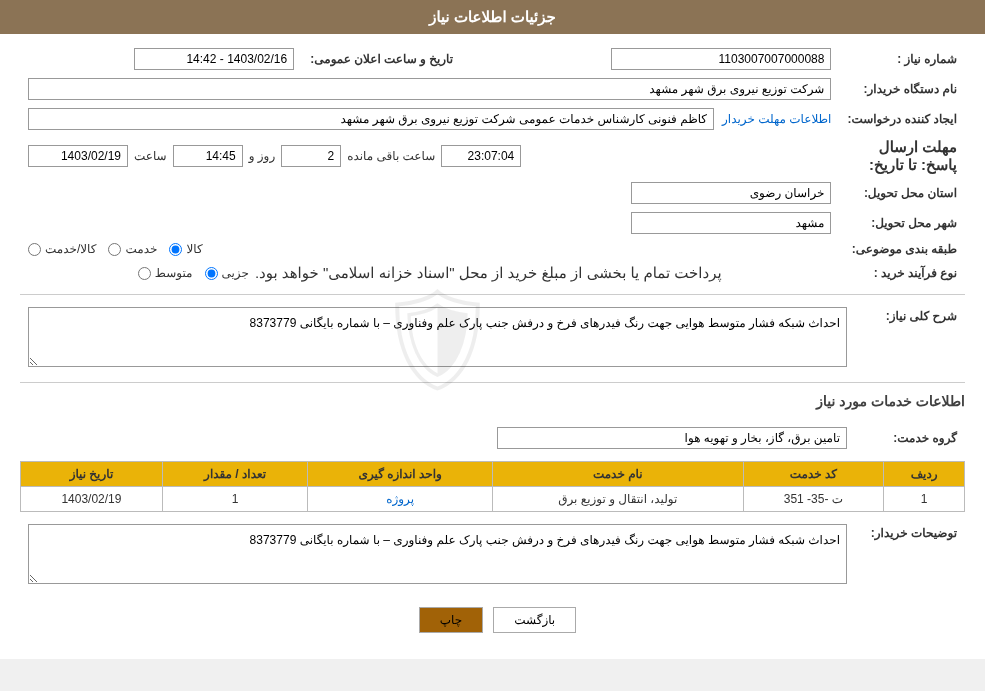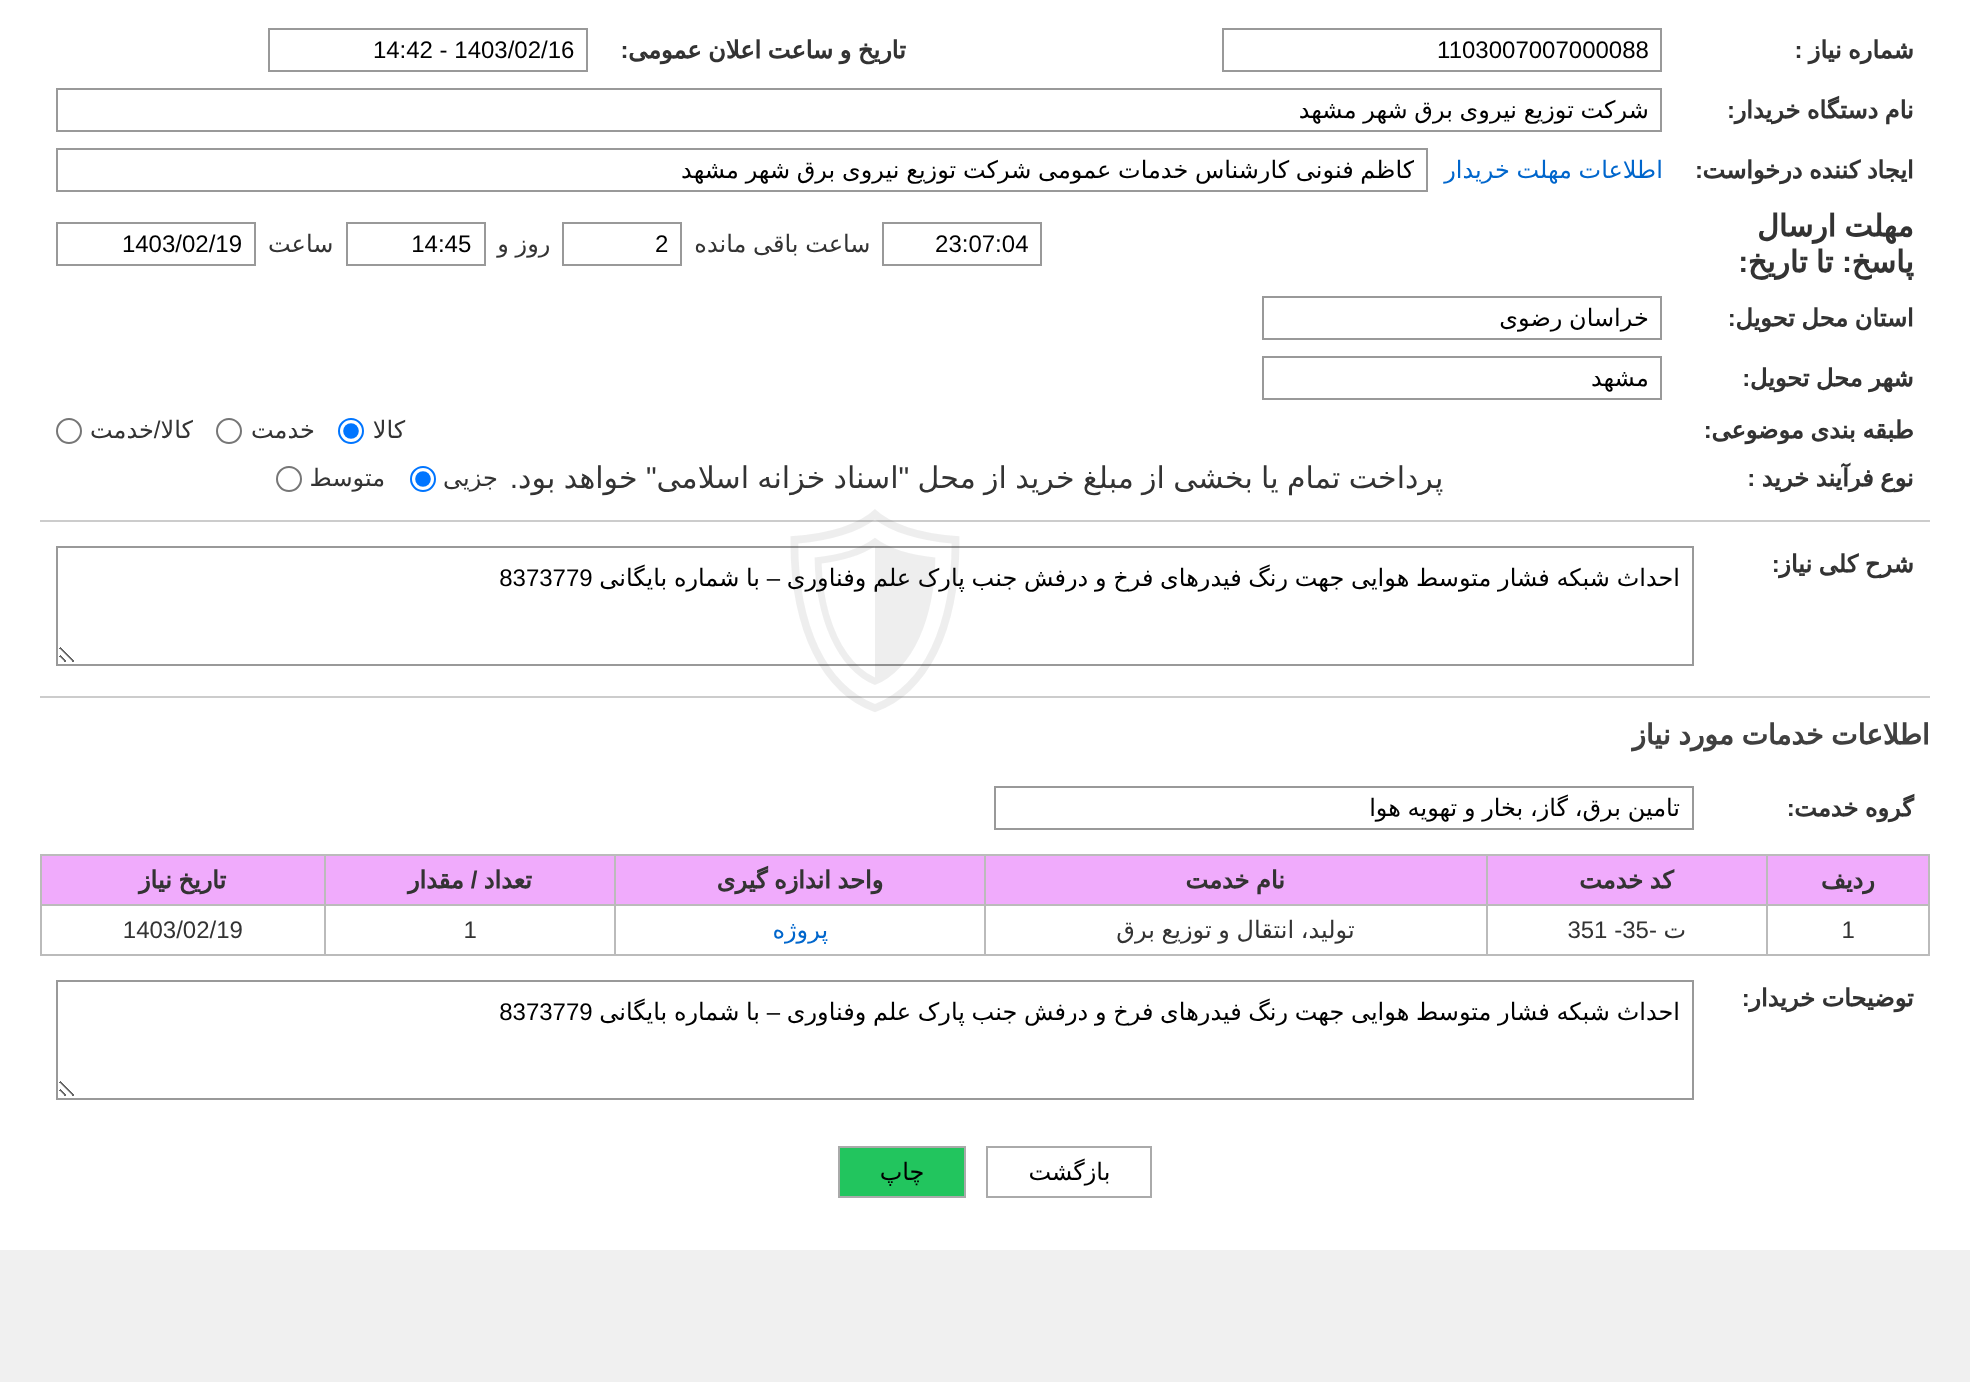--- a/index.html
+++ b/index.html
@@ -96,21 +96,21 @@
       align-items: center;
       gap: 4px;
     }
     .data-table {
       width: 100%;
       border-collapse: collapse;
       margin: 8px 0;
       font-size: 12px;
     }
     .data-table th {
-      background: #f0abfc;
+      background: #eab308;
       border: 1px solid #bbb;
       padding: 5px 8px;
       text-align: center;
       font-weight: bold;
     }
     .data-table td {
       border: 1px solid #bbb;
       padding: 5px 8px;
       text-align: center;
     }
@@ -125,21 +125,21 @@
     }
     .btn {
       padding: 5px 20px;
       font-size: 12px;
       font-family: Tahoma, Arial, sans-serif;
       cursor: pointer;
       border: 1px solid #999;
       background: #f0f0f0;
     }
     .btn-print {
-      background: #22c55e;
+      background: #a16207;
       border: 1px solid #aaa;
       margin-left: 10px;
     }
     .btn-back {
       background: #fff;
       border: 1px solid #aaa;
     }
     .shield-watermark {
       position: absolute;
       top: 50%;
@@ -149,20 +149,23 @@
       font-size: 100px;
       pointer-events: none;
       z-index: 0;
     }
   </style>
 </head>
 <body>
 
 <div class="page-wrapper">
 
+  <div class="header-bar">
+    <span>جزئیات اطلاعات نیاز</span>
+  </div>
 
   <div class="main-content">
 
     <table class="info-table">
       <tbody>
 
         <tr>
           <td class="label-cell">شماره نیاز :</td>
           <td class="value-cell">
             <input type="text" class="input-box input-box-wide" value="1103007007000088" readonly="" style="width: 220px;">

